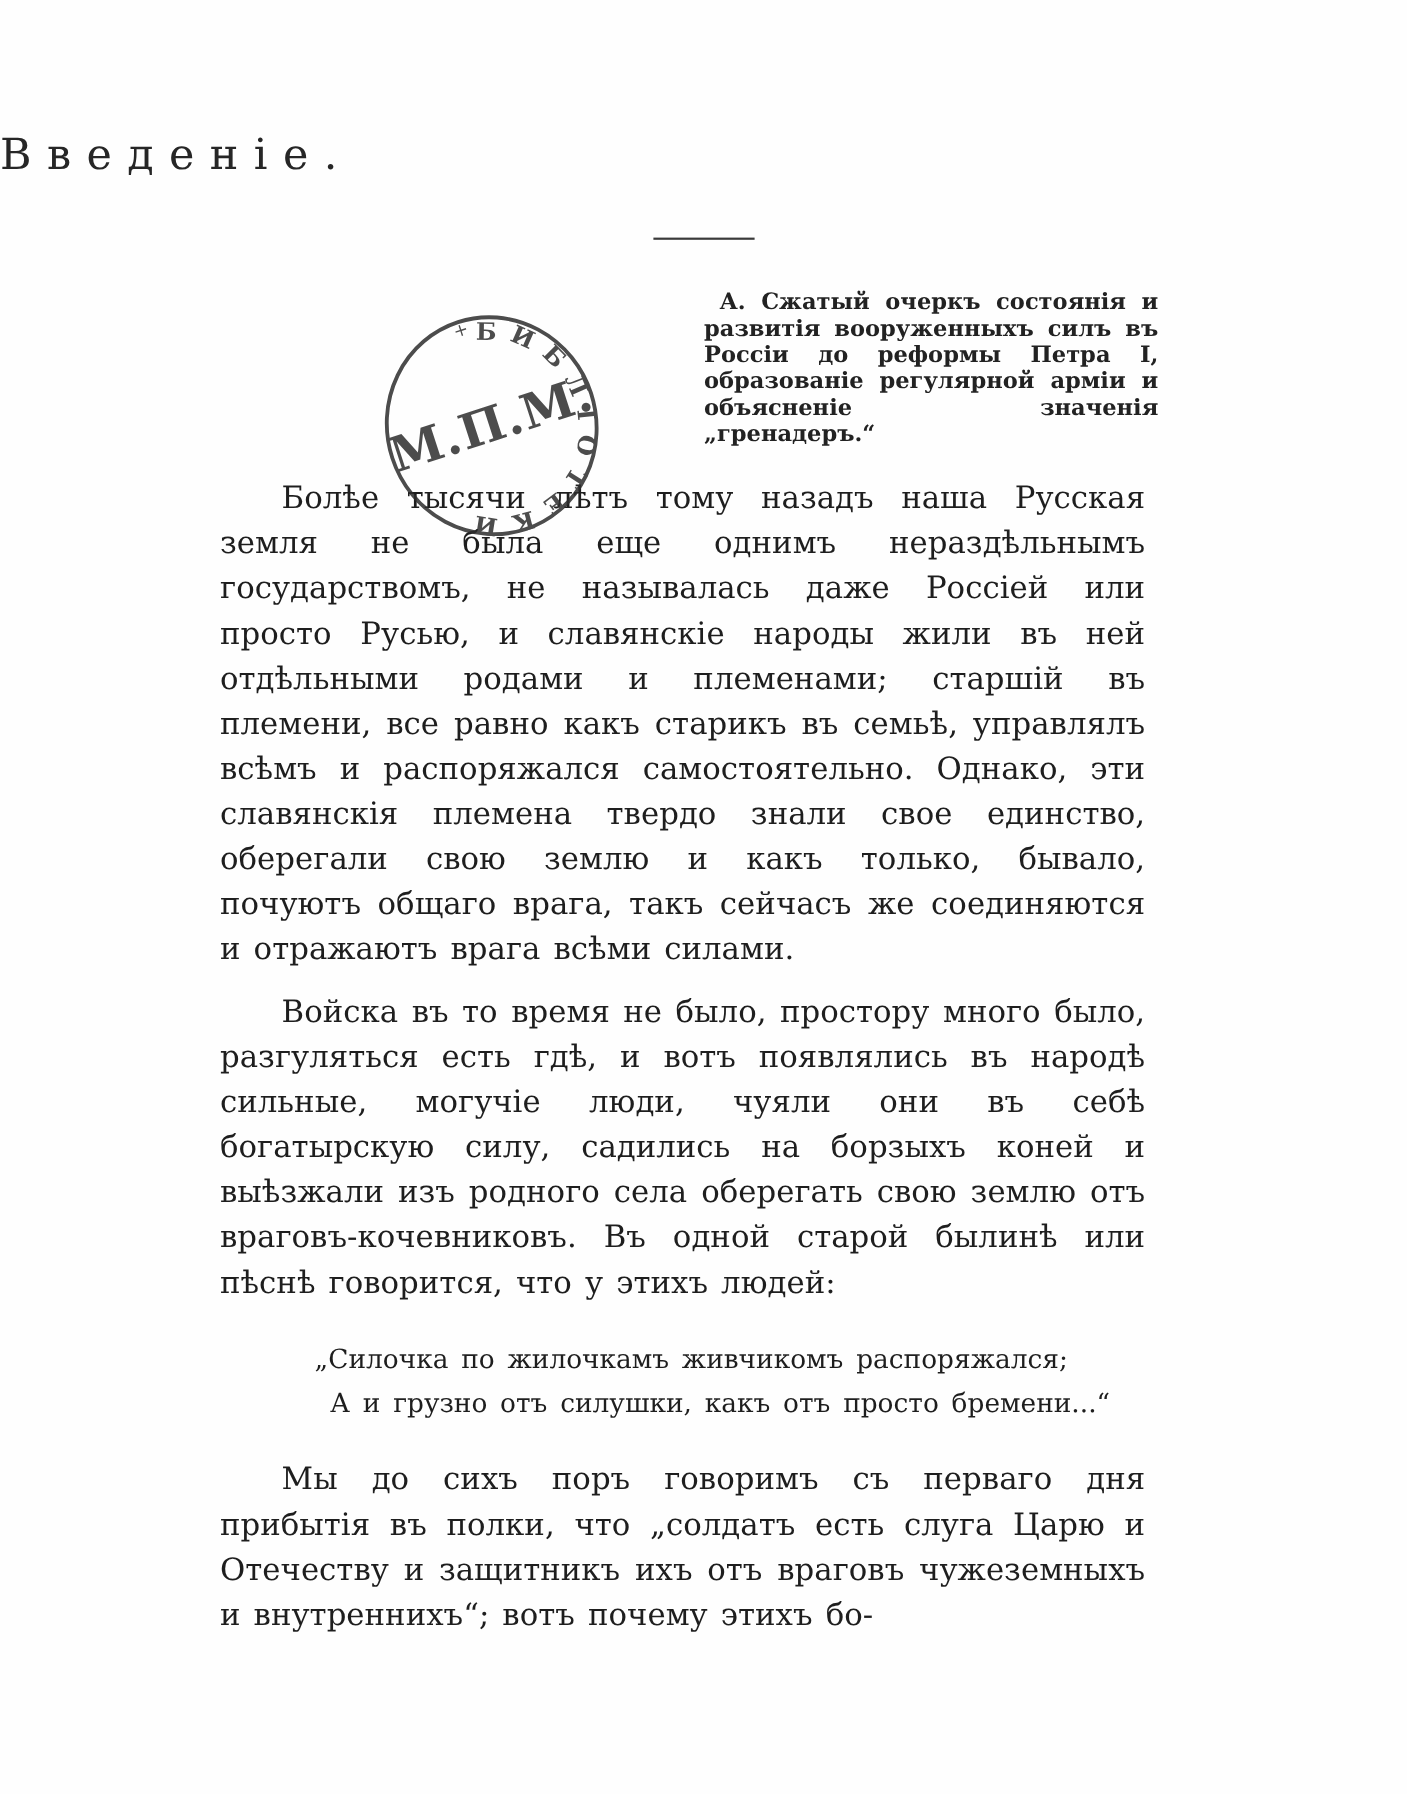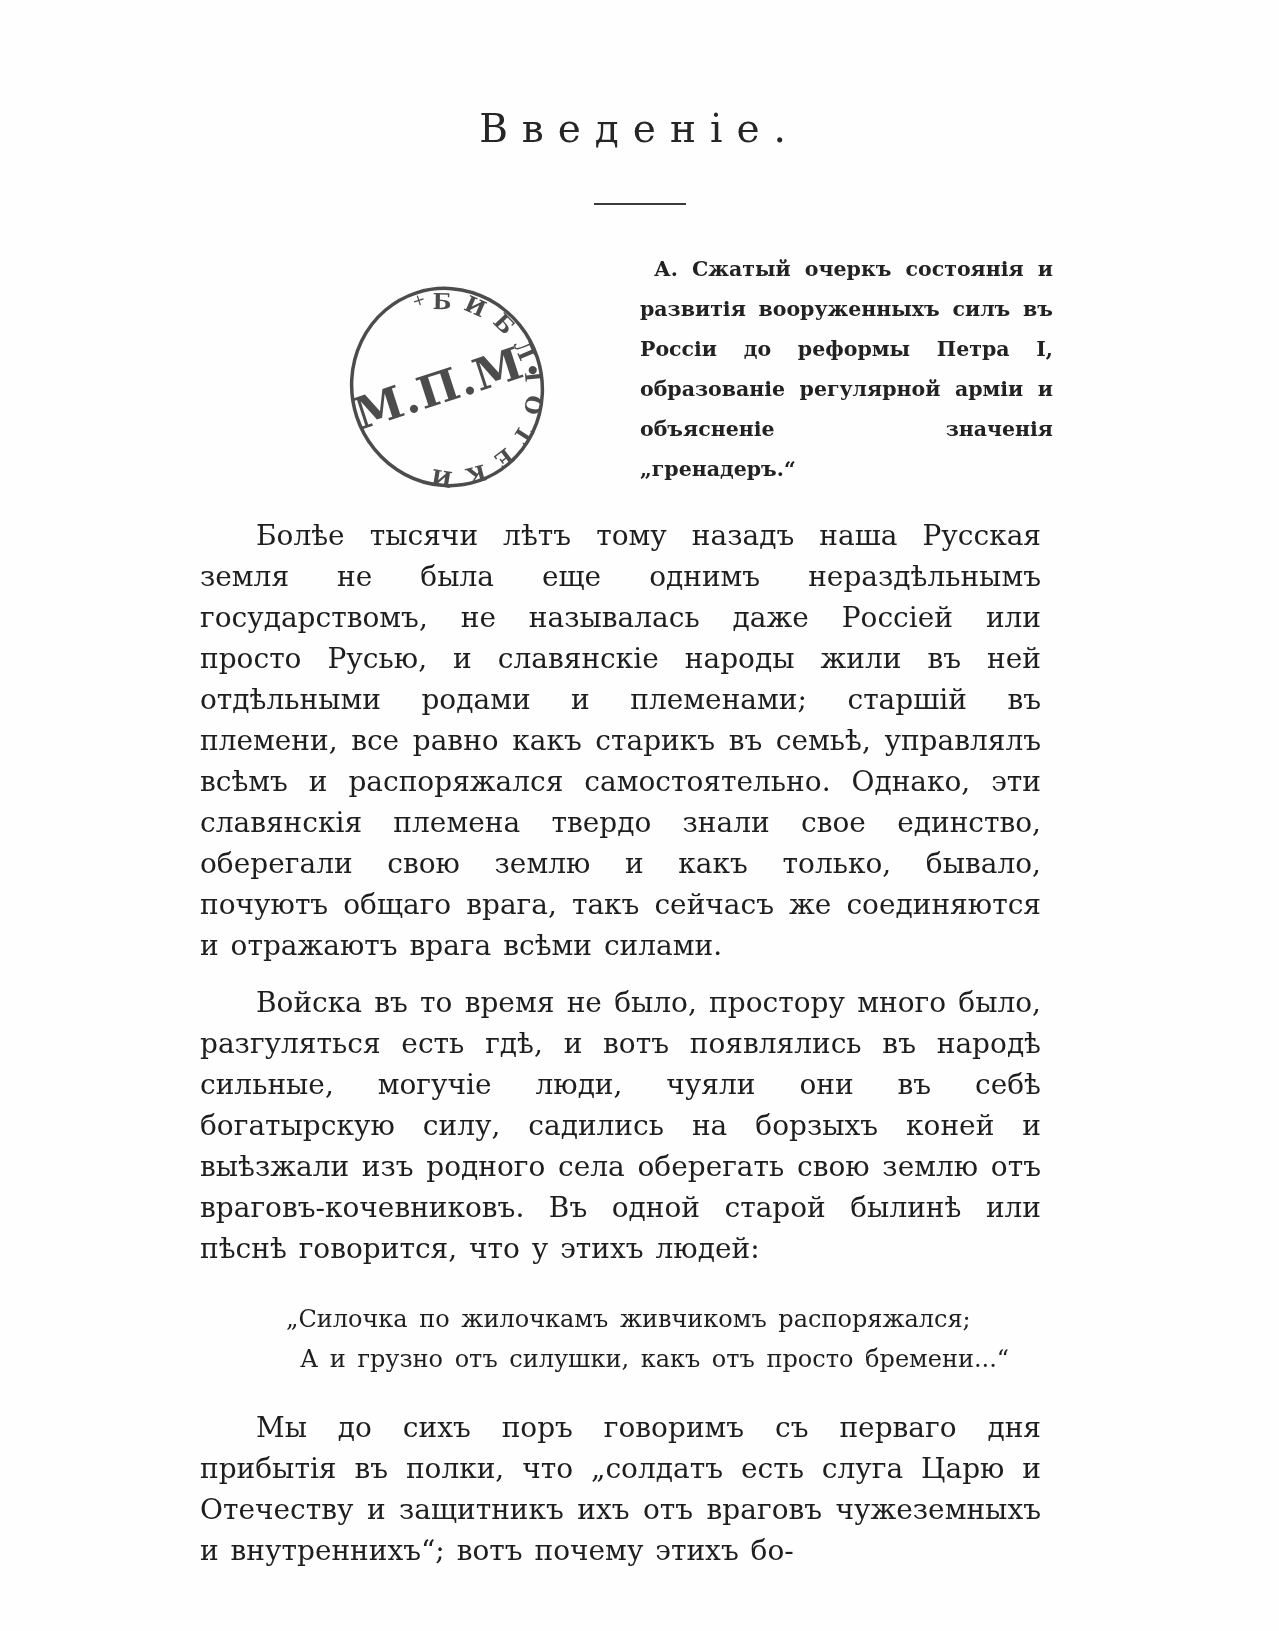--- a/index.html
+++ b/index.html
@@ -11,47 +11,45 @@
     position: relative;
     width: 1279px;
     height: 1631px;
     margin: 0 auto;
     background: #fefefe;
     overflow: hidden;
     font-family: "DejaVu Serif", serif;
     color: #1e1e1e;
   }
   .title {
-    padding-top: 96px;
-    text-align: center;
+    padding-top: 120px;
     font-size: 39px;
     line-height: 44px;
     letter-spacing: 14px;
     color: #262626;
-    margin-top: 11px;
   }
   .divider {
     width: 92px;
     height: 0;
     border-top: 2px solid #3a3a3a;
     margin: 52px auto 0 auto;
   }
   .stamp {
     position: absolute;
     left: 346px;
     top: 283px;
     width: 202px;
     height: 208px;
     opacity: 0.85;
   }
   .epigraph {
     margin: 44px 226px 0 640px;
     font-weight: bold;
     font-size: 20.5px;
-    line-height: 40px;
+    line-height: 24px;
     text-align: justify;
     text-indent: 14px;
     color: #222;
     word-spacing: 2px;
   }
   .body-text {
     margin: 26px 222px 0 184px;
     font-size: 28px;
     line-height: 41px;
     text-align: justify;

